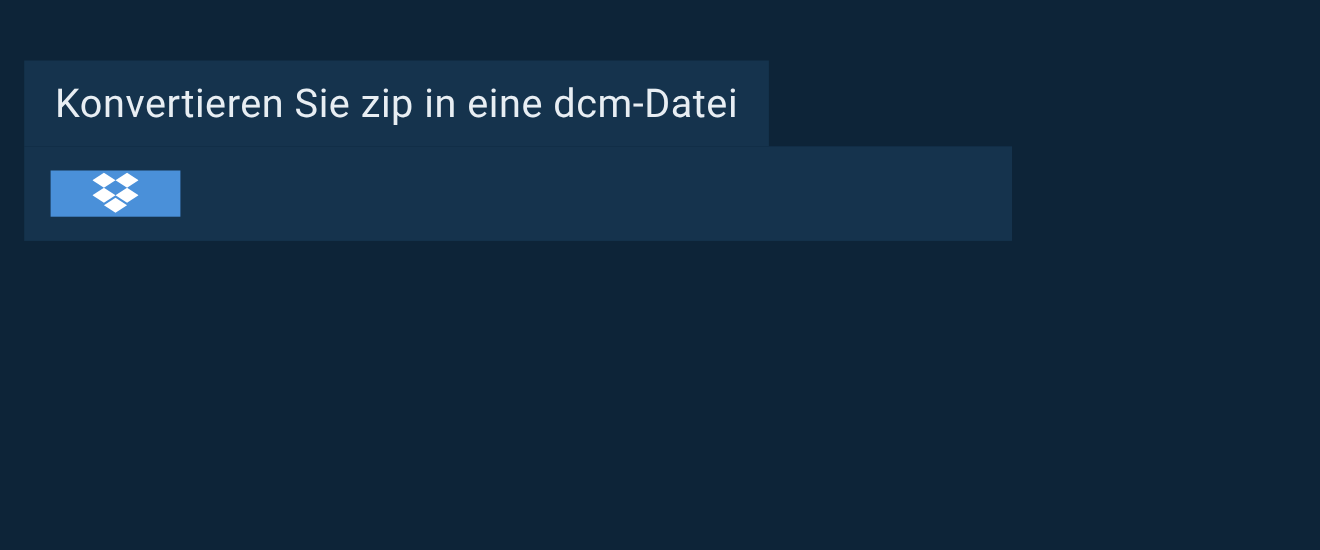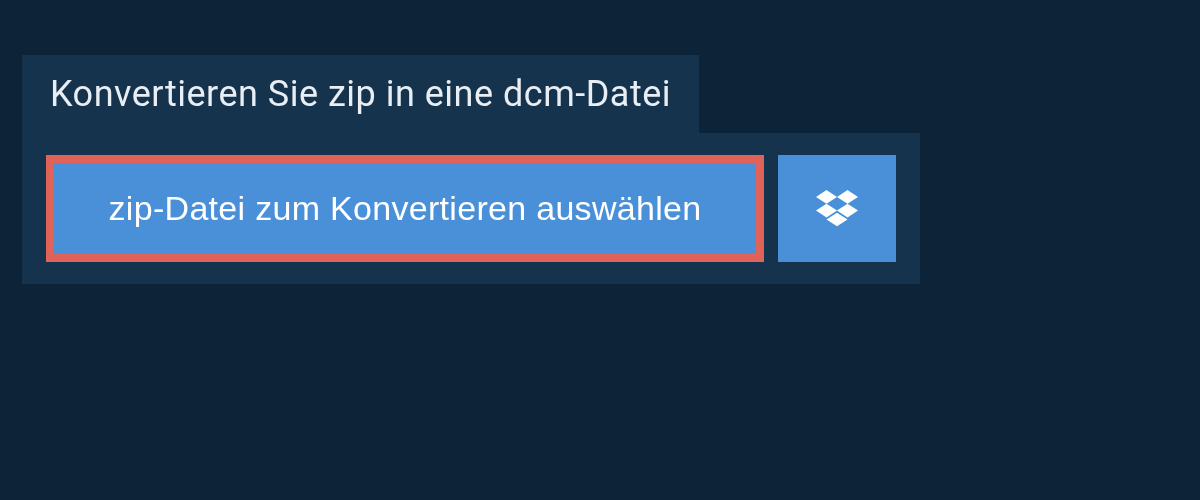--- a/index.html
+++ b/index.html
@@ -68,23 +68,20 @@
 </head>
 <body>
 
 
 
 <div class="header-bar">
   <h1 class="header-title">Konvertieren Sie zip in eine dcm-Datei</h1>
 </div>
 
 <div class="upload-section">
-  <button class="select-file-button">
-    <span>zip-Datei zum Konvertieren auswählen</span>
-  </button>
   <button class="dropbox-button">
     <svg class="dropbox-icon" viewBox="0 0 40 40" xmlns="http://www.w3.org/2000/svg">
       <path d="M10 2 L20 8.5 L10 15 L0 8.5 Z"></path>
       <path d="M30 2 L40 8.5 L30 15 L20 8.5 Z"></path>
       <path d="M10 15 L20 21.5 L10 28 L0 21.5 Z"></path>
       <path d="M30 15 L40 21.5 L30 28 L20 21.5 Z"></path>
       <path d="M20 23.5 L30 30 L20 36.5 L10 30 Z"></path>
     </svg>
   </button>
 </div>

